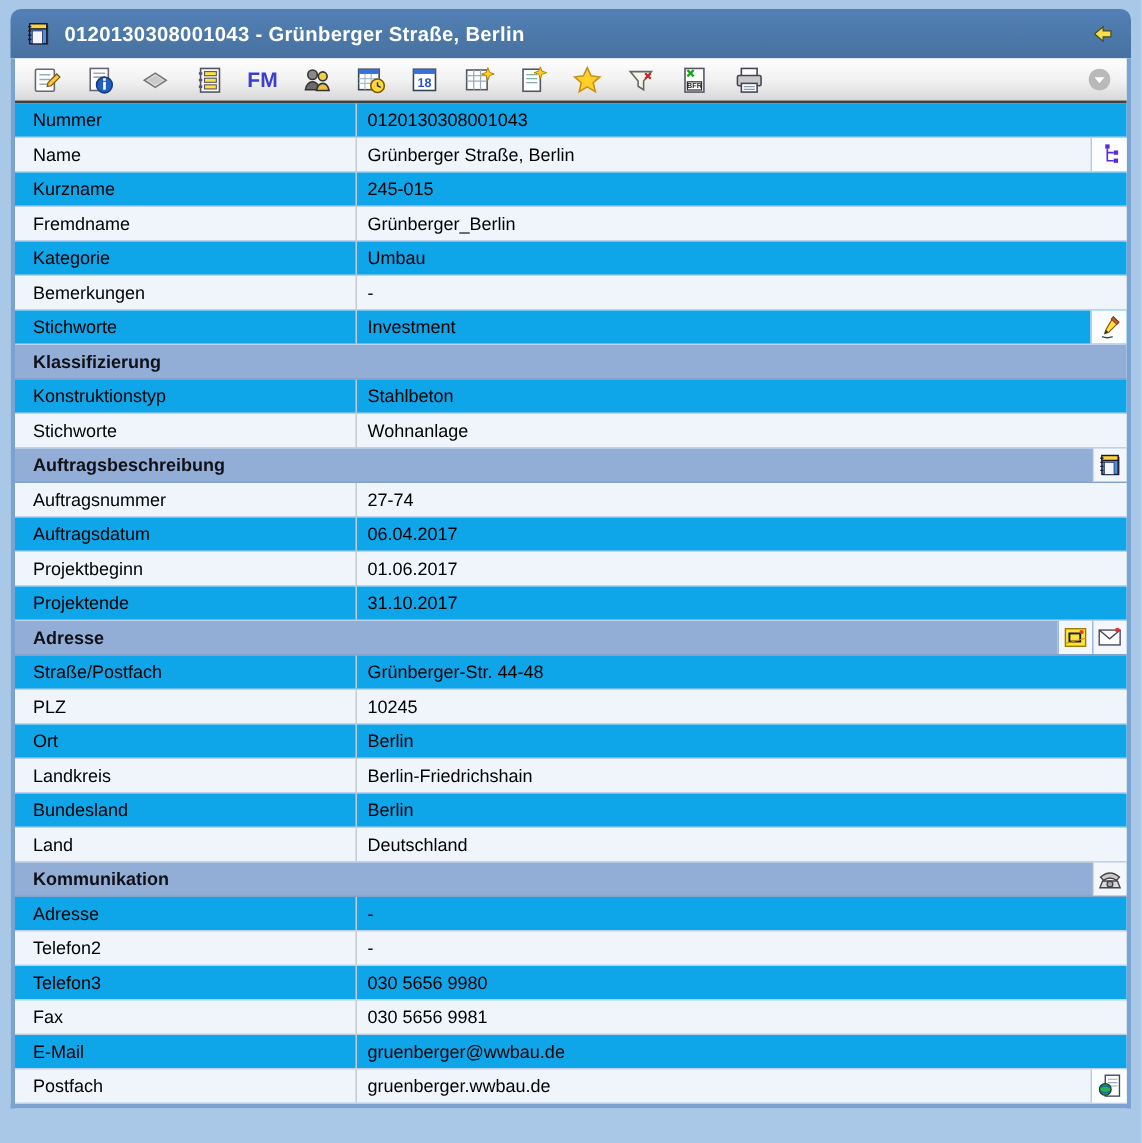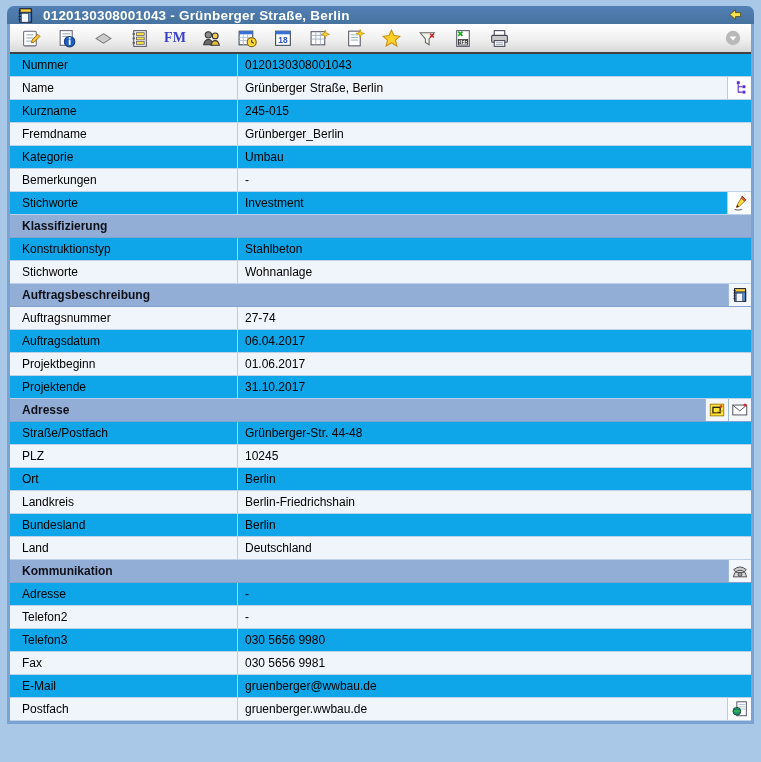--- a/index.html
+++ b/index.html
@@ -1,33 +1,33 @@
 <!DOCTYPE html>
 <html><head>
 <meta charset="utf-8">
 <style>
   html,body{margin:0;padding:0;width:761px;height:762px;overflow:hidden;
     background:#a9c7e7;font-family:"Liberation Sans",sans-serif;}
   .window{position:absolute;left:7px;top:6px;width:747px;}
-  .titlebar{height:18px;background:linear-gradient(#5380b6,#46729f);
+  .titlebar{height:33px;background:linear-gradient(#5380b6,#46729f);
     border-radius:7px 7px 0 0;display:flex;align-items:center;padding:0 9px;gap:8px;
     box-sizing:border-box;justify-content:center;}
   .title-text{color:#ffffff;font-weight:bold;font-size:13.5px;letter-spacing:0.2px;
     white-space:nowrap;}
   .back-btn{margin-left:auto;width:20px;height:18px;display:flex;align-items:center;
     justify-content:center;cursor:pointer;}
   .frame{border-left:3px solid #7aa3d2;border-right:3px solid #7aa3d2;
     border-bottom:3px solid #7aa3d2;background:#fff;}
   .toolbar{height:28px;background:linear-gradient(#ffffff,#f0f0f0 55%,#d8d8d8);
     border-bottom:2px solid #414141;display:flex;align-items:center;
     padding-left:10px;gap:14px;}
   .tbtn{width:22px;height:22px;display:flex;align-items:center;justify-content:center;
     cursor:pointer;}
   .tbico{width:21px;height:21px;}
-  .fm{color:#3a3fcc;font-weight:bold;font-size:14px;font-family:Liberation Serif, serif;}
+  .fm{color:#3a3fcc;font-weight:bold;font-size:14px;}
   .overflow-btn{margin-left:auto;margin-right:9px;width:18px;height:18px;cursor:pointer;}
   .row{display:flex;height:23px;box-sizing:border-box;border-bottom:1px solid #bdd2ea;
     background:#0ea5e9;font-size:12px;color:#000;}
   .row.alt{background:#eff5fb;}
   .cell{display:flex;align-items:center;box-sizing:border-box;overflow:hidden;
     white-space:nowrap;}
   .label{width:228px;border-right:1px solid #c3ccd5;padding-left:12px;flex:none;}
   .value{flex:1;padding-left:7px;}
   .iconcell{flex:none;width:23px;border-left:1px solid #b7cce6;display:flex;
     align-items:center;justify-content:center;background:#fcfdfe;cursor:pointer;}

